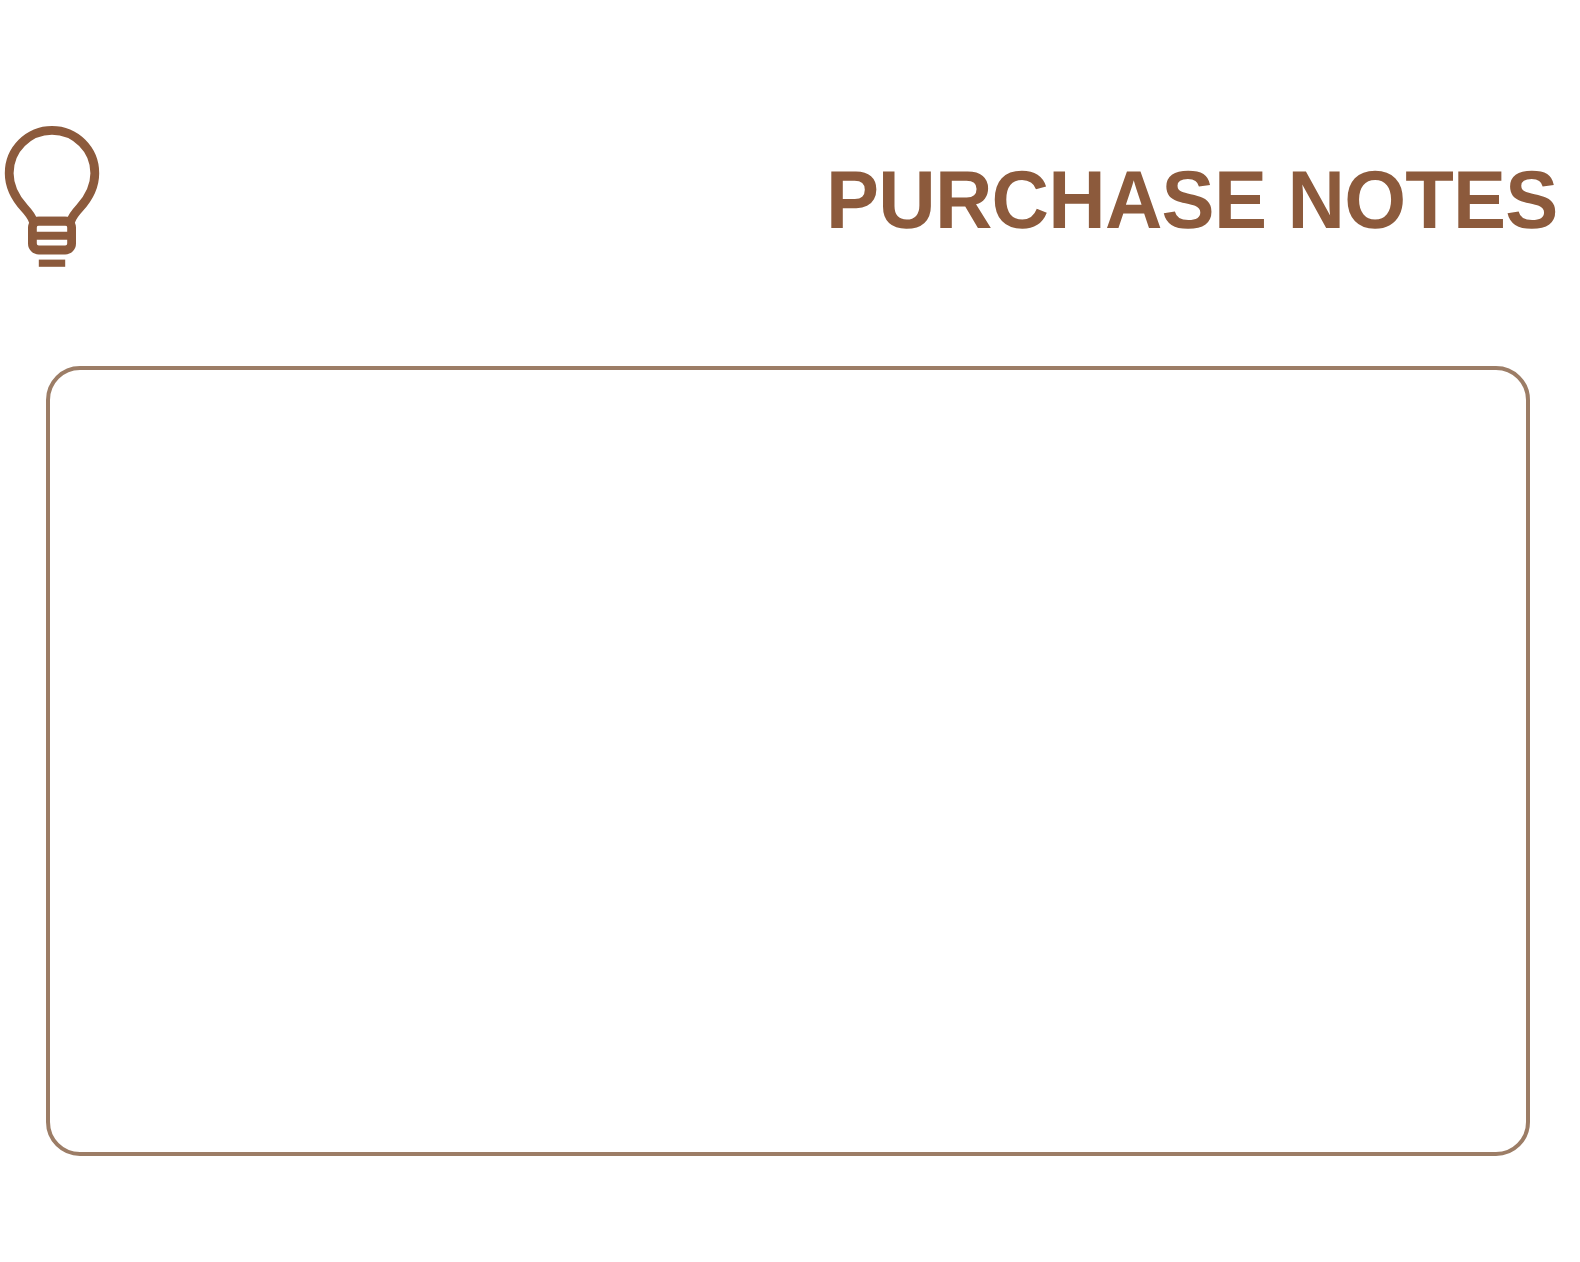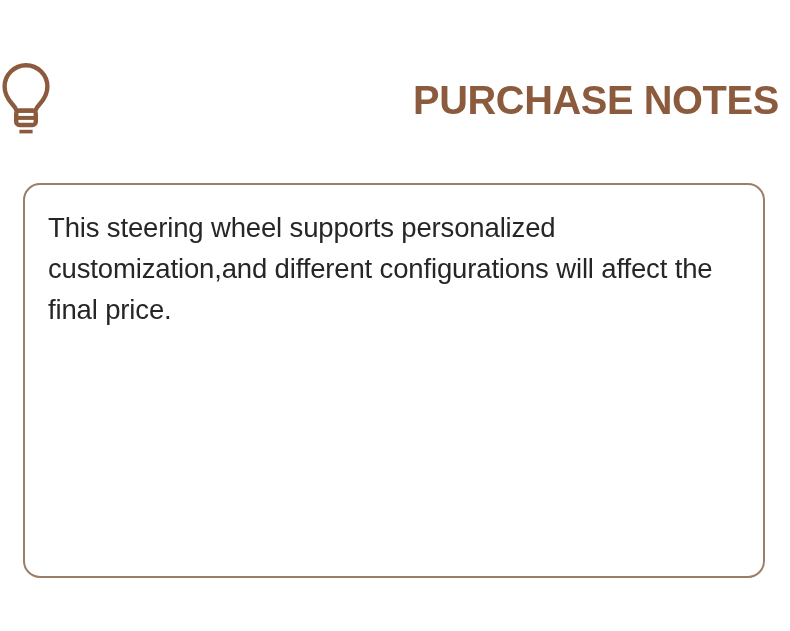--- a/index.html
+++ b/index.html
@@ -112,17 +112,16 @@
                C 47.4 12.8 37.8 3.2 26 3.2 Z" fill="none" stroke="#8c5a3c" stroke-width="4.4" stroke-linejoin="round" stroke-linecap="round"></path>
       <rect x="16.2" y="48.6" width="19.6" height="14.4" rx="3.2" ry="3.2" fill="none" stroke="#8c5a3c" stroke-width="4.4" stroke-linejoin="round"></rect>
       <line x1="16.6" y1="55.9" x2="35.4" y2="55.9" stroke="#8c5a3c" stroke-width="4.0" stroke-linecap="butt"></line>
       <line x1="19.4" y1="69.6" x2="32.6" y2="69.6" stroke="#8c5a3c" stroke-width="3.6" stroke-linecap="butt"></line>
     </svg>
     <div class="header-title">PURCHASE NOTES</div>
   </div>
 
   <div class="note-card">
     <div class="note-body">
-      <p class="note-para p1">This steering wheel supports personalized customization,and different configurations will affect the final price.</p>
     </div>
   </div>
 
 </div>
 
 </body></html>

